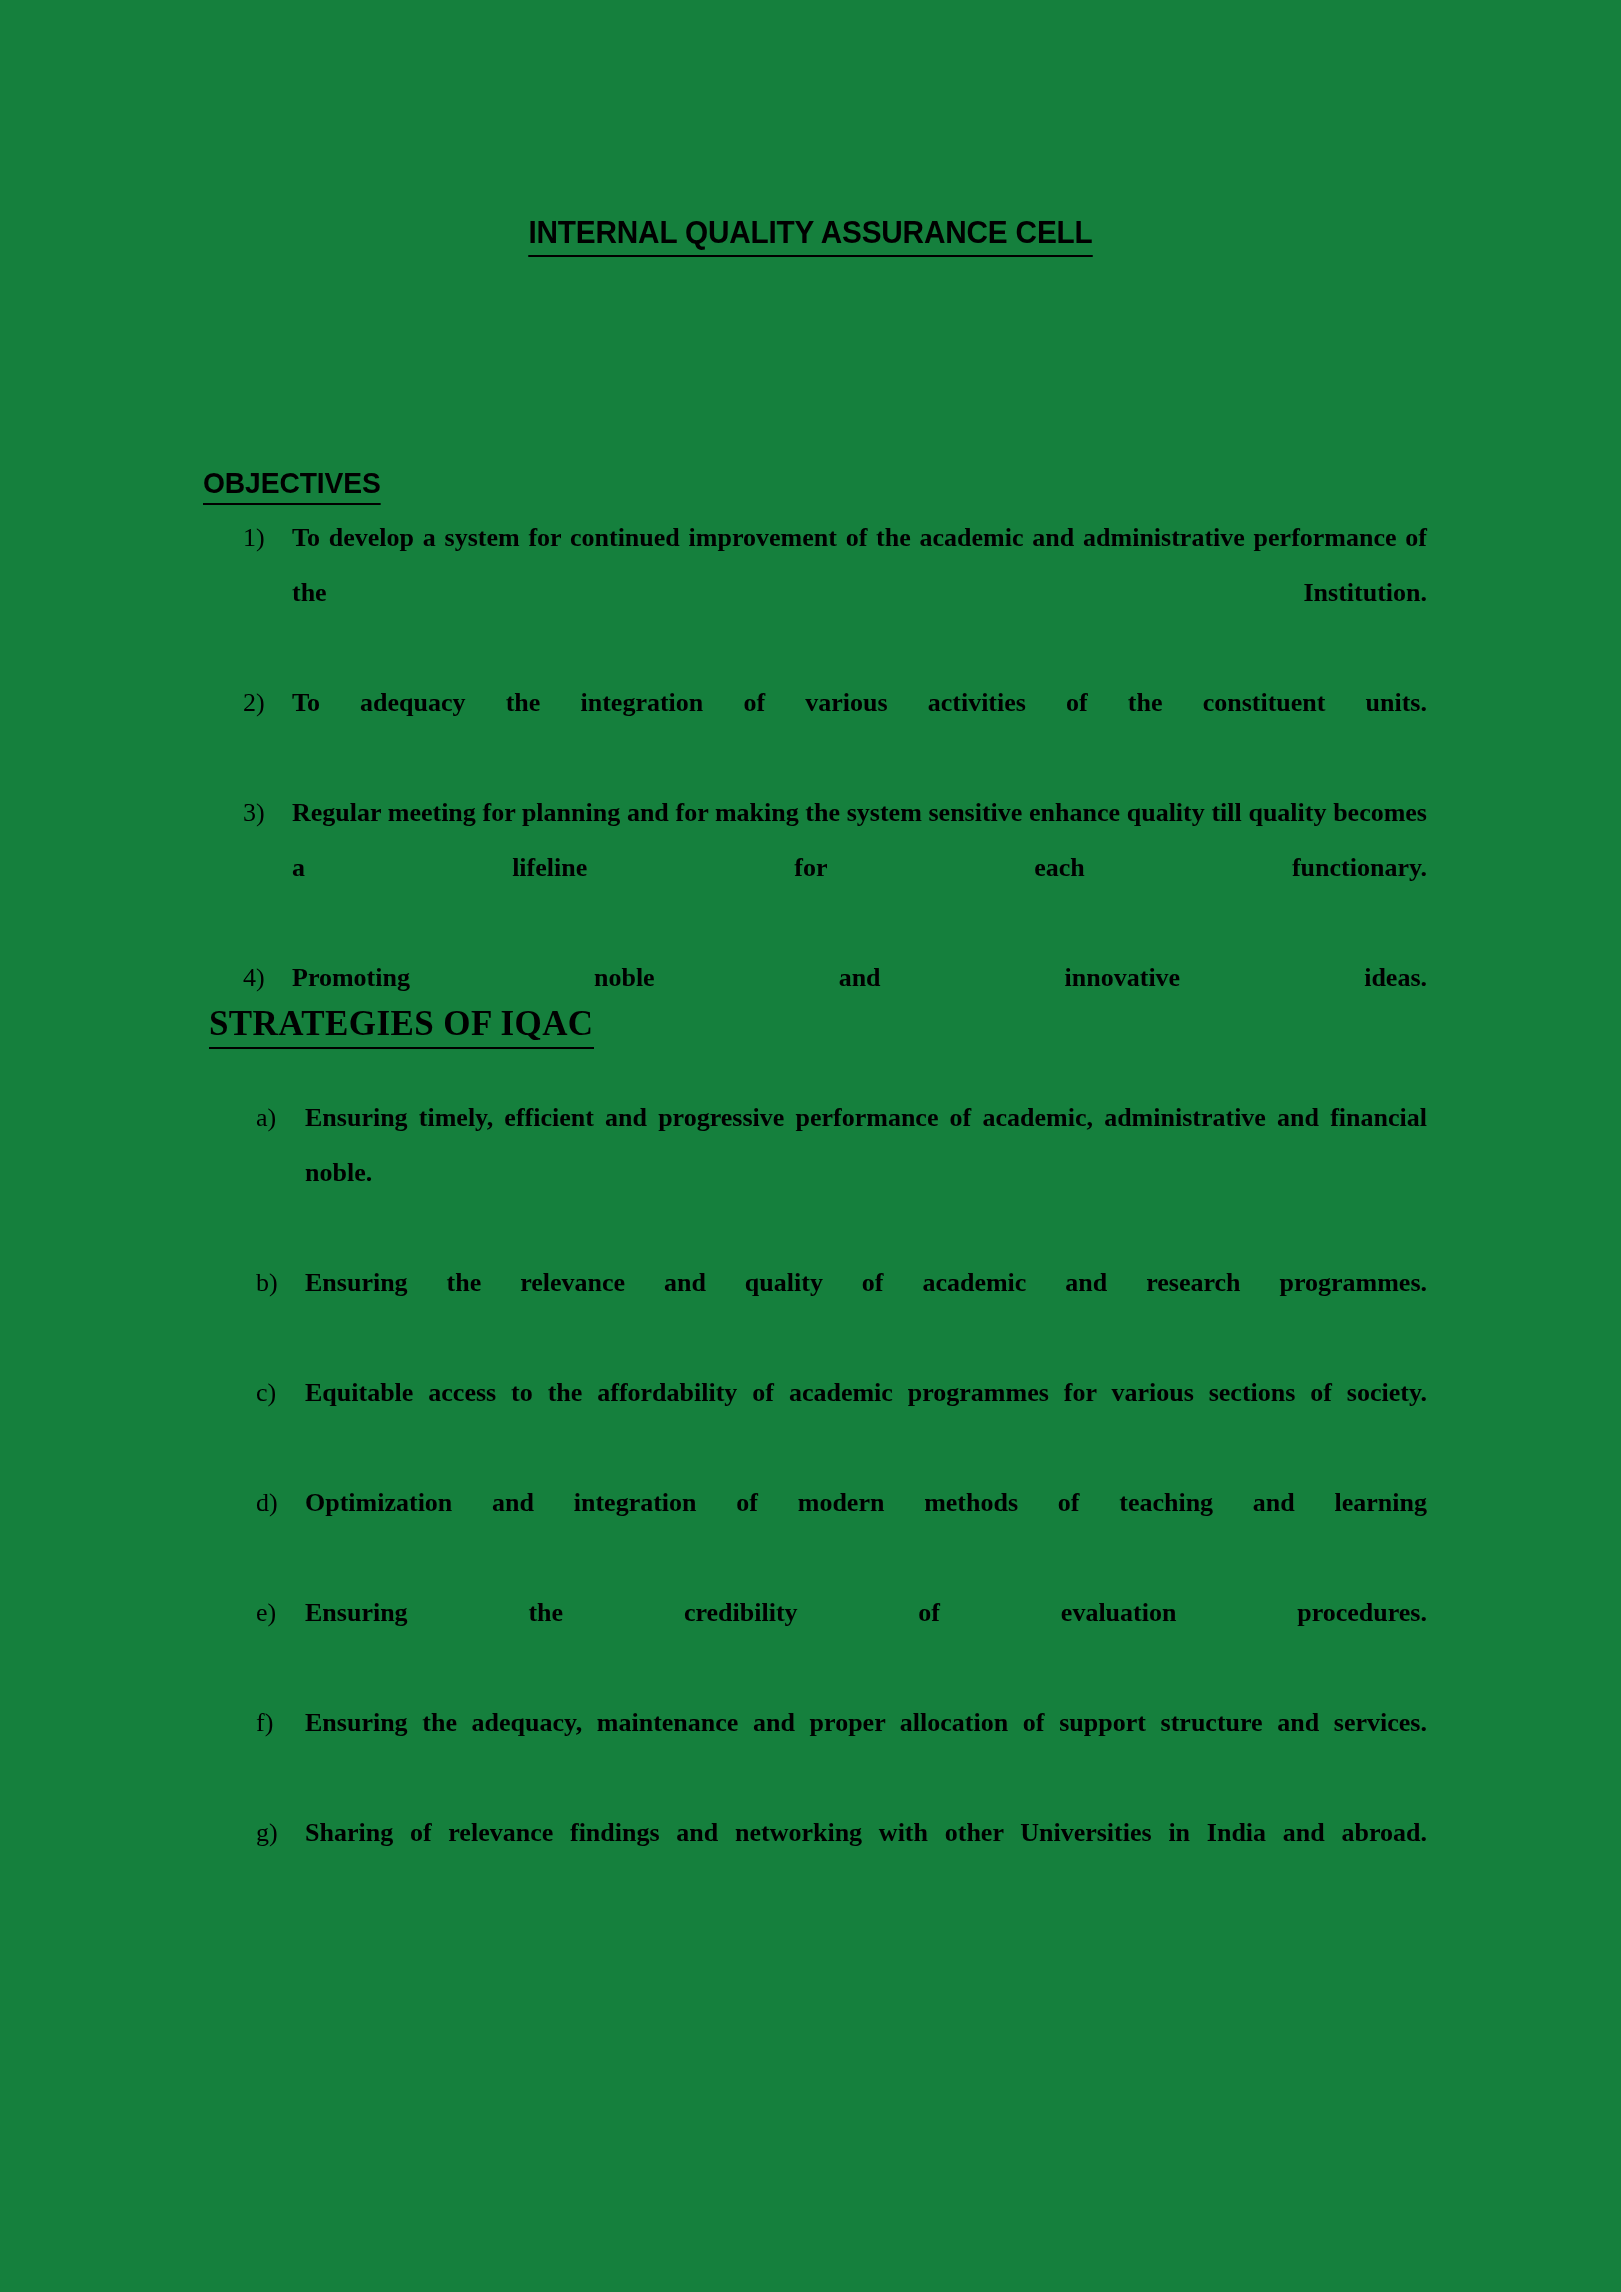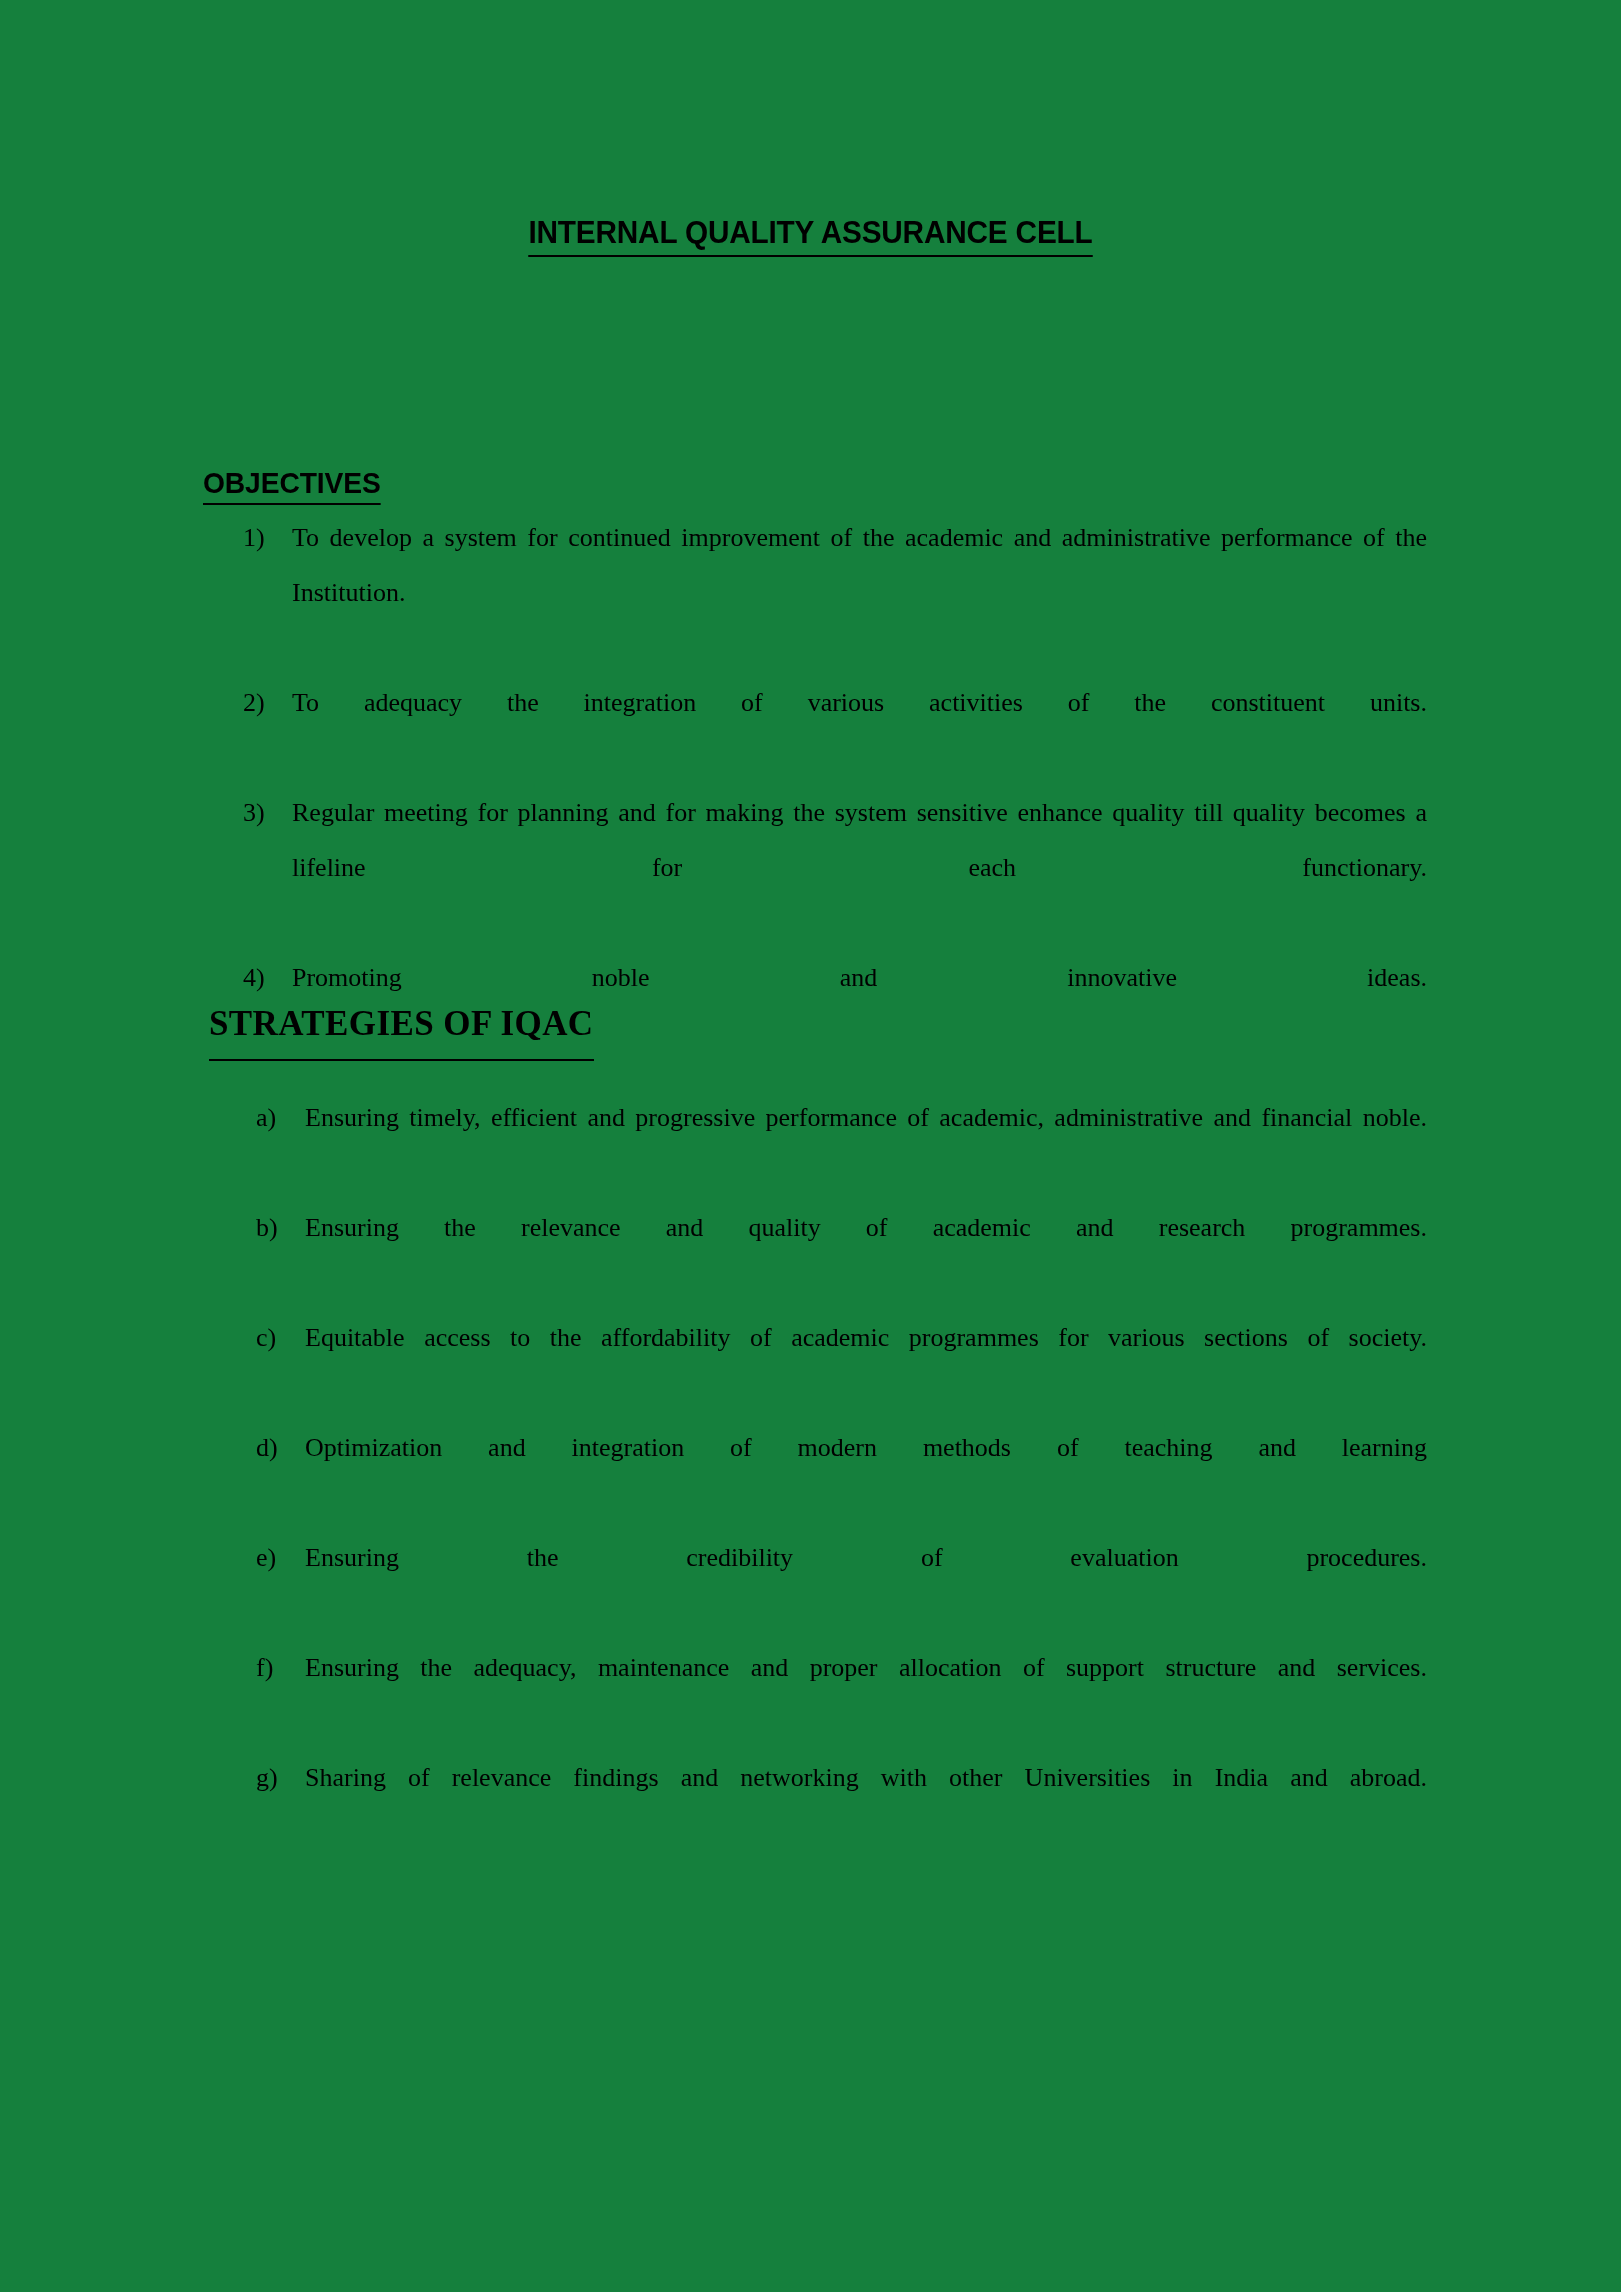--- a/index.html
+++ b/index.html
@@ -66,21 +66,21 @@
     position: absolute;
     top: 975px;
     left: 209px;
     font-family: "Liberation Serif", "DejaVu Serif", serif;
     font-weight: bold;
     font-size: 35px;
     letter-spacing: 0.4px;
   }
   .heading-strategies .u {
     border-bottom: 2.9px solid #000;
-    padding-bottom: 15px;
+    padding-bottom: 3px;
     display: inline-block;
   }
 
   
   .list-block {
     position: absolute;
     font-size: 26px;
     line-height: 55px;
     text-align: justify;
   }
@@ -111,20 +111,21 @@
     text-align: left;
     font-size: 26px;
     line-height: 55px;
     white-space: nowrap;
   }
   .li-text {
     flex: 1 1 auto;
     text-align: justify;
     text-justify: inter-word;
     hyphens: none;
+    font-weight: bold;
   }
   
   .li-text::after {
     content: "";
     display: inline-block;
     width: 100%;
   }
 </style>
 </head>
 <body>

